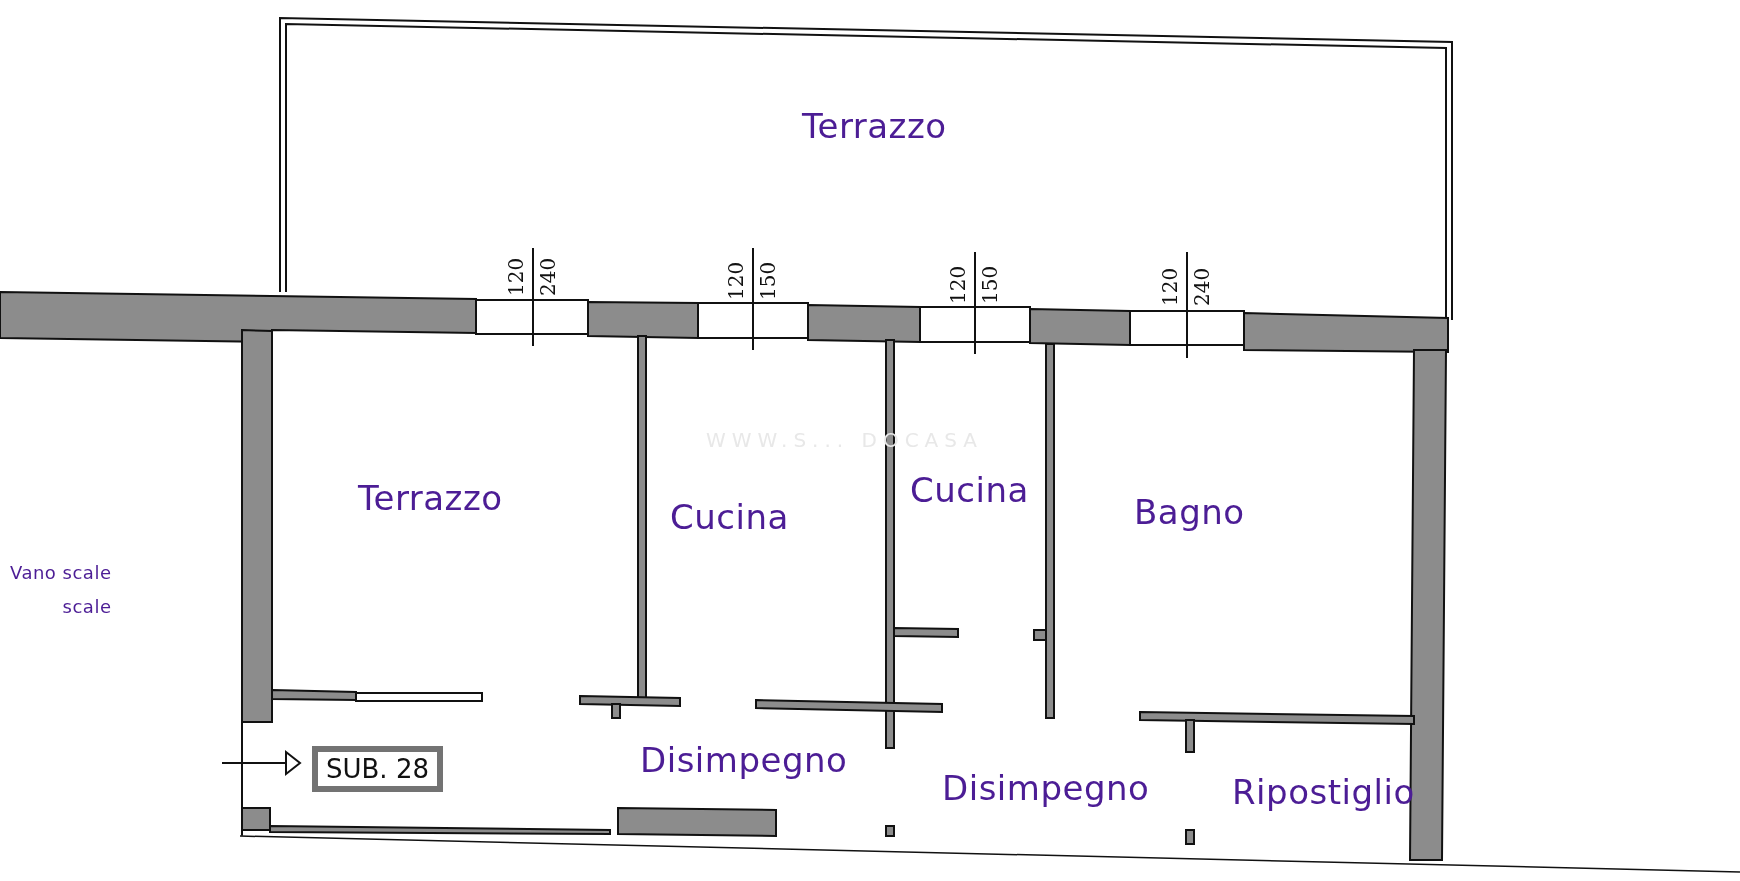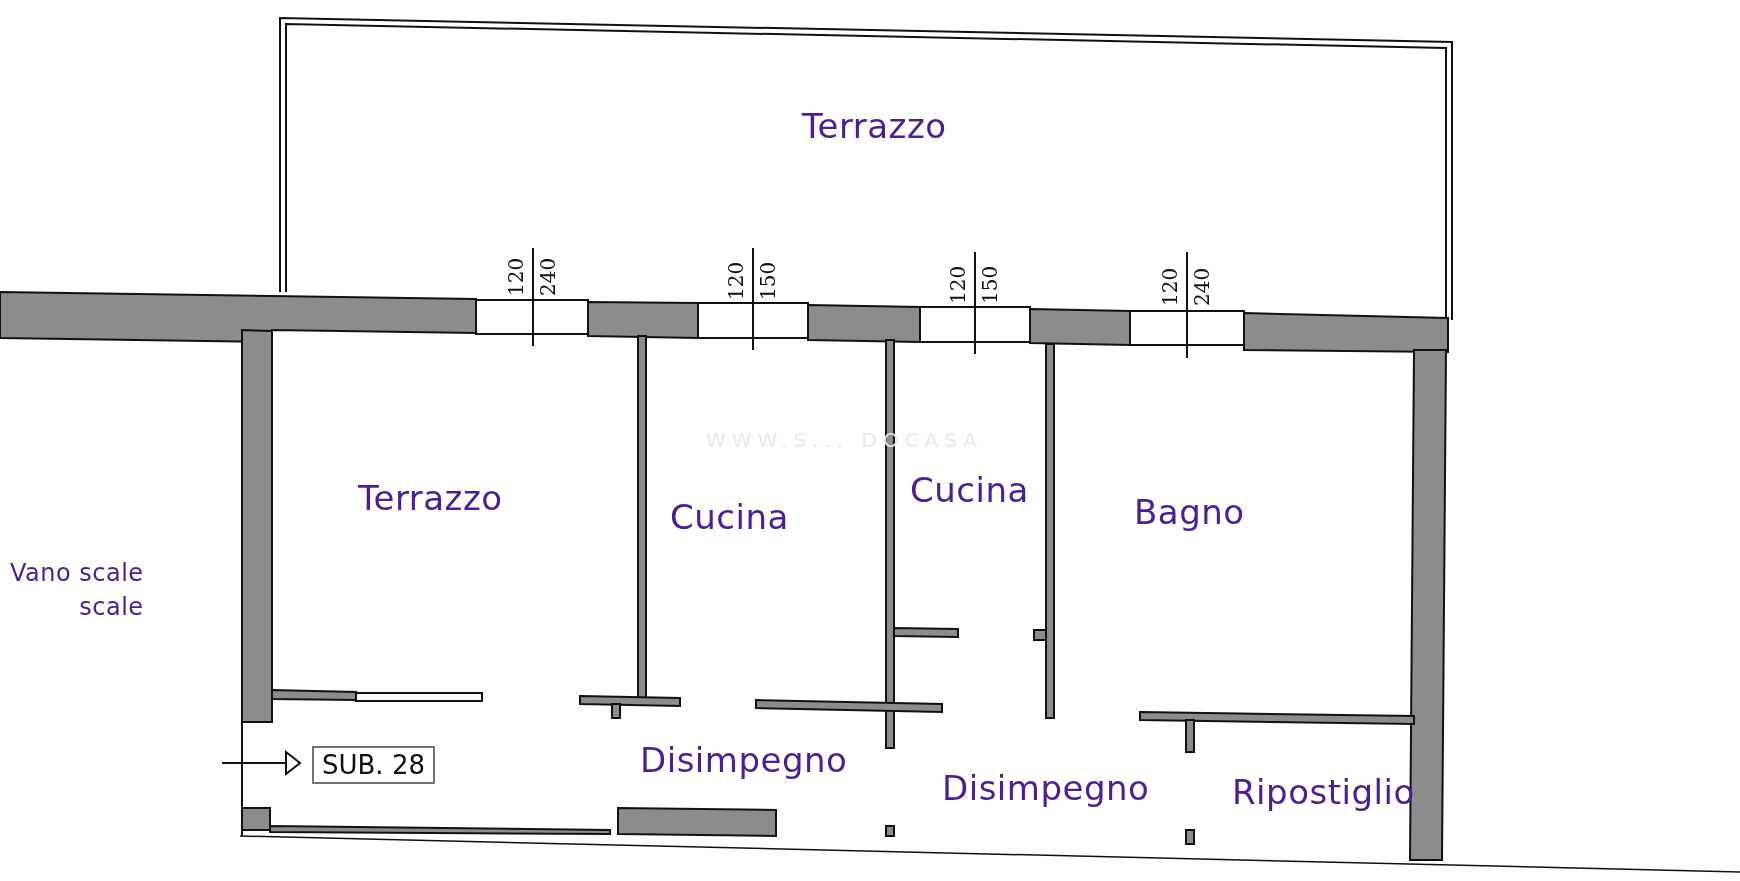--- a/index.html
+++ b/index.html
@@ -2,24 +2,24 @@
 <html><head>
 <meta charset="utf-8">
 <style>
   html, body { margin:0; padding:0; background:#ffffff; }
   body { width:1740px; height:881px; position:relative; overflow:hidden;
          font-family: "DejaVu Sans", sans-serif; }
   svg#plan { position:absolute; left:0; top:0; }
   .lbl { position:absolute; color:#4c1d95; font-family:"DejaVu Sans", sans-serif;
          white-space:nowrap; letter-spacing:0.5px;text-align:right; }
   .room { font-size:34px; }
-  .small { font-size:24px; line-height:34px; }
+  .small { font-size:18px; line-height:34px; }
   .dim { position:absolute; font-family:"DejaVu Serif", serif; font-size:20px; color:#111;
          transform:rotate(-90deg); transform-origin:left top; white-space:nowrap; }
-  .sub-box { position:absolute; border:2px solid #737373; font-size:26px; padding:2px 8px;
+  .sub-box { position:absolute; border:6px solid #737373; font-size:26px; padding:2px 8px;
              background:#fff; color:#111; }
   .watermark { position:absolute; font-size:20px; color:#e8e8e8; letter-spacing:6px; }
 </style>
 </head>
 <body>
 
 <svg id="plan" width="1740" height="881" viewBox="0 0 1740 881">
 
   <g fill="none" stroke="#111" stroke-width="2">
     <polyline points="280,292 280,18 1452,42 1452,320"></polyline>

